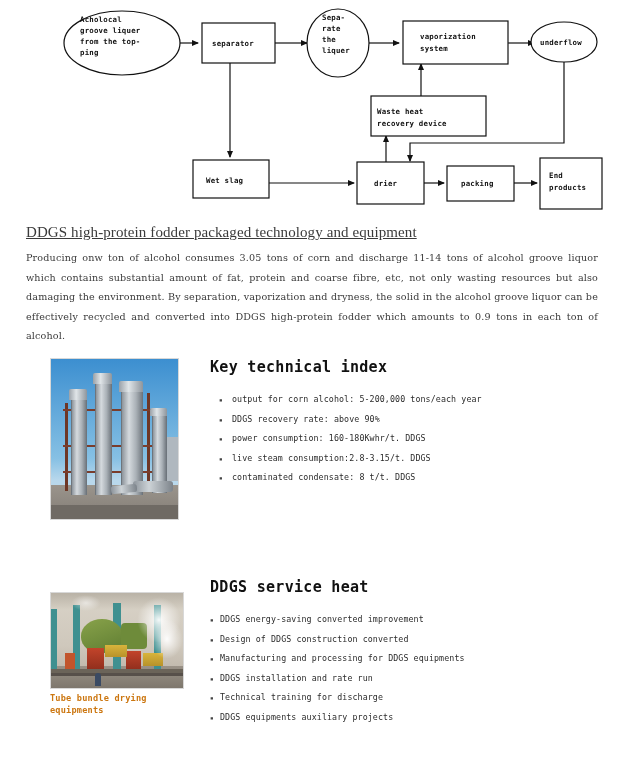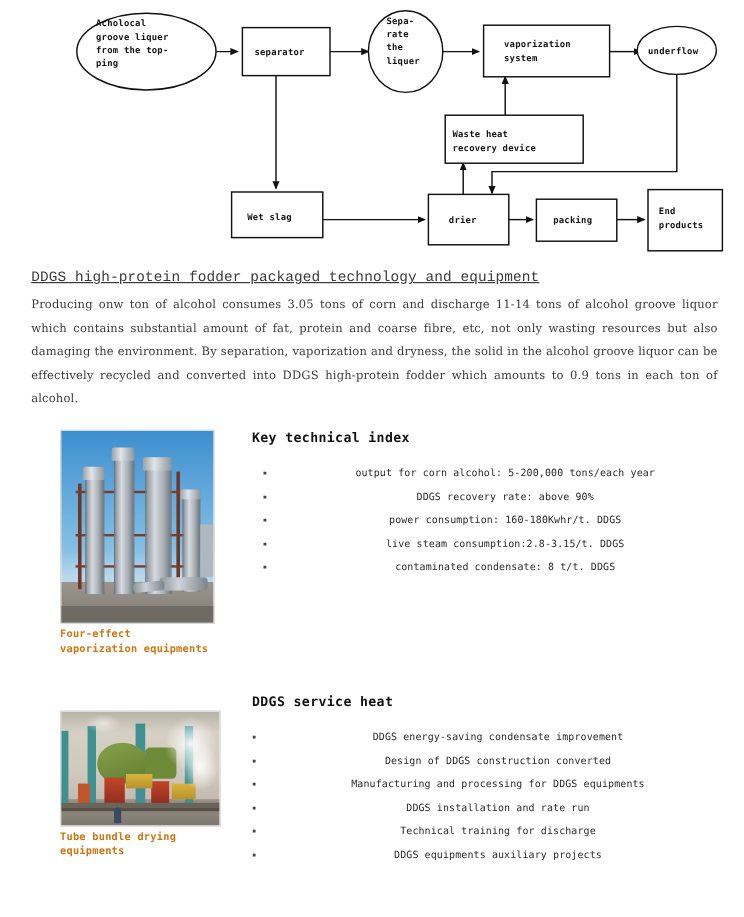--- a/index.html
+++ b/index.html
@@ -45,22 +45,22 @@
   }
 
   
   #article {
     position: absolute;
     left: 26px;
     top: 224px;
     width: 572px;
   }
   #article-heading {
-    font-family: Liberation Mono, monospace;
-    font-size: 12px;
+    font-family: Liberation Serif, serif;
+    font-size: 15px;
     color: #3a3a3a;
     text-decoration: underline;
     letter-spacing: 0.1px;
     white-space: nowrap;
     margin-bottom: 7px;
   }
   #article-body {
     font-family: "DejaVu Serif", "Liberation Serif", serif;
     font-size: 9.6px;
     color: #3a3a3a;
@@ -96,27 +96,27 @@
     font-weight: bold;
     color: #cc7711;
     line-height: 11.5px;
     letter-spacing: 0.2px;
     white-space: pre-line;
   }
 
   .list-block { position: absolute; left: 210px; top: 0; width: 400px; }
   .list-title {
     font-family: "DejaVu Sans Mono", "Liberation Mono", monospace;
-    font-size: 11px;
+    font-size: 15px;
     font-weight: bold;
     color: #111111;
     letter-spacing: 0.3px;
     margin: 0 0 14px 0;
   }
-  .bullet-list { list-style: none; margin: 0; padding: 0; text-align: center; }
+  .bullet-list { list-style: none; margin: 0; padding: 0; }
   .bullet-list li {
     font-family: "DejaVu Sans Mono", "Liberation Mono", monospace;
     font-size: 8.3px;
     color: #2b2b2b;
     letter-spacing: 0.1px;
     position: relative;
     white-space: nowrap;
   }
   #technical-list li { padding-left: 22px; line-height: 19.5px; }
   #service-list  li { padding-left: 10px; line-height: 19.6px; }
@@ -257,22 +257,20 @@
         <div class="ph cap" style="left:68px; top:22px; width:24px; height:11px;"></div>
         <div class="ph tower" style="left:101px; top:56px; width:13px; height:78px;"></div>
         <div class="ph cap" style="left:99px; top:49px; width:17px; height:8px;"></div>
 
         <div class="ph tank" style="left:82px; top:122px; width:40px; height:11px;"></div>
         <div class="ph tank" style="left:60px; top:126px; width:26px; height:8px; transform:rotate(-6deg);"></div>
 
         <div class="ph" style="left:116px; top:78px; width:11px; height:44px; background:#b0b8bf;"></div>
       </div>
     </div>
-    <div class="photo-caption">Four-effect
-vaporization equipments</div>
   </div>
 
   <div class="list-block">
     <div class="list-title">Key technical index</div>
     <ul class="bullet-list" id="technical-list">
       <li>output for corn alcohol: 5-200,000 tons/each year</li>
       <li>DDGS recovery rate: above 90%</li>
       <li>power consumption: 160-180Kwhr/t. DDGS</li>
       <li>live steam consumption:2.8-3.15/t. DDGS</li>
       <li>contaminated condensate: 8 t/t. DDGS</li>
@@ -312,21 +310,21 @@
         <div class="ph" style="left:44px; top:80px; width:6px; height:13px; background:#3a4a63; border-radius:3px 3px 0 0;"></div>
       </div>
     </div>
     <div class="photo-caption">Tube bundle drying
 equipments</div>
   </div>
 
   <div class="list-block">
     <div class="list-title">DDGS service heat</div>
     <ul class="bullet-list" id="service-list">
-      <li>DDGS energy-saving condensate improvement</li>
+      <li>DDGS energy-saving converted improvement</li>
       <li>Design of DDGS construction converted</li>
       <li>Manufacturing and processing for DDGS equipments</li>
       <li>DDGS installation and rate run</li>
       <li>Technical training for discharge</li>
       <li>DDGS equipments auxiliary projects</li>
     </ul>
   </div>
 </div>
 
 </body></html>

